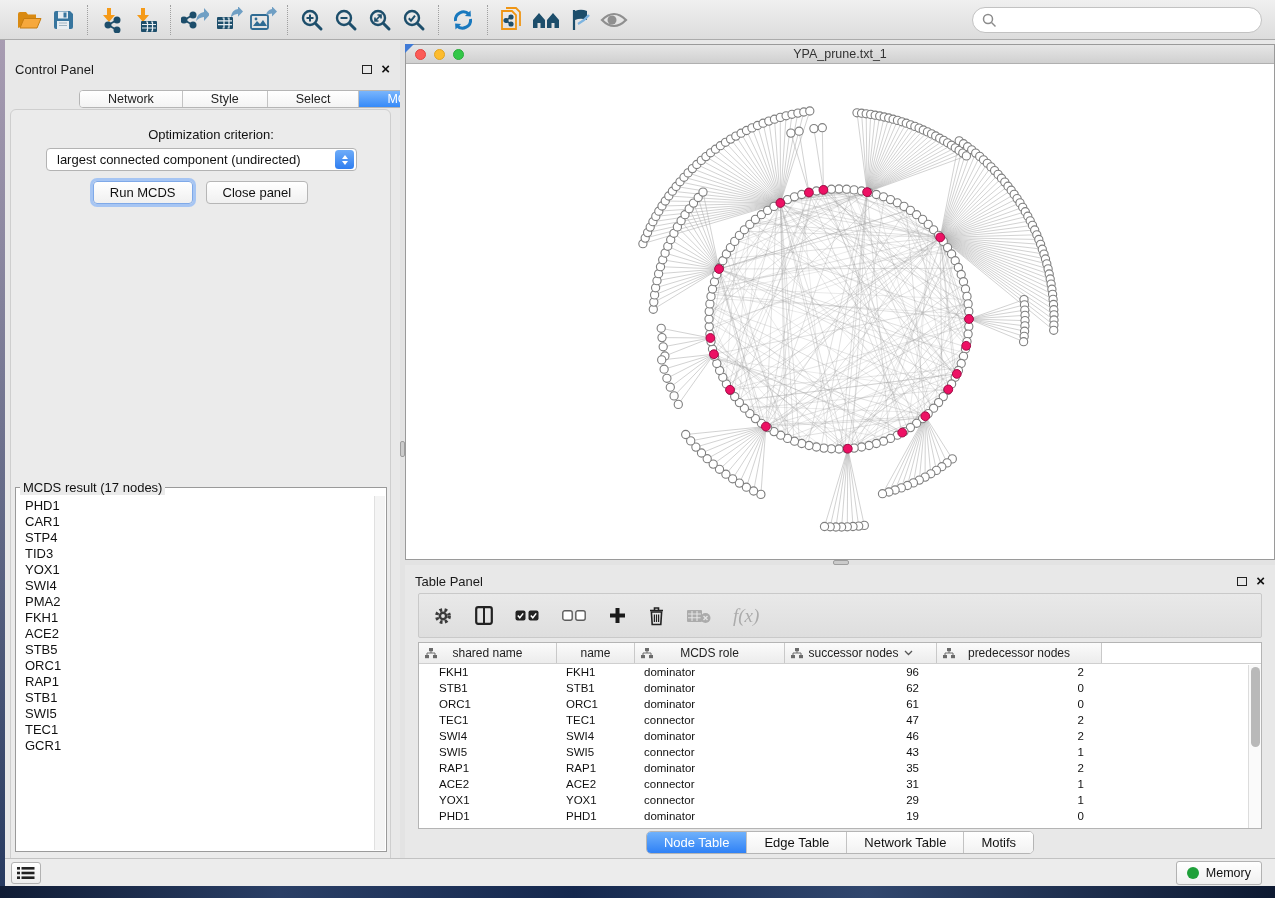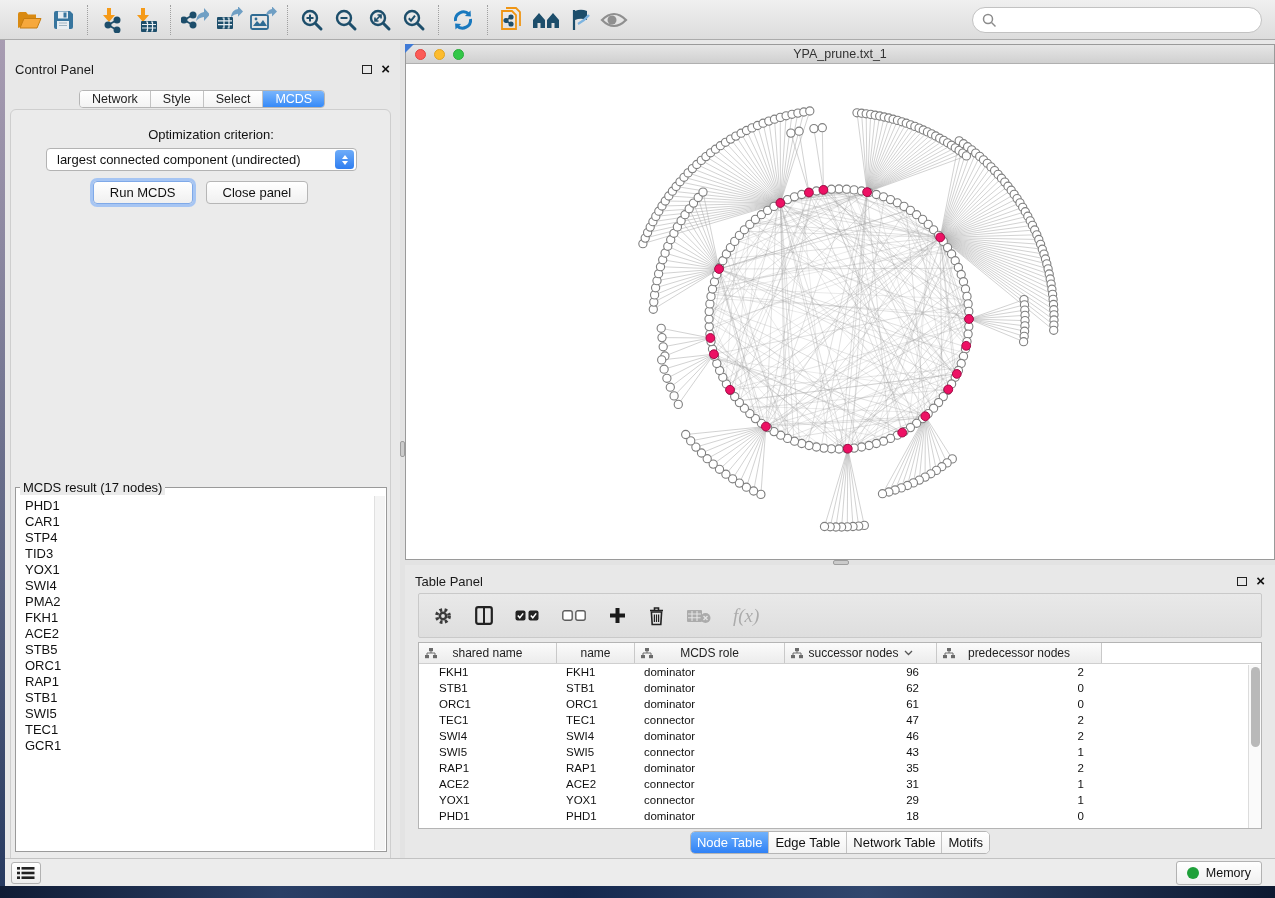--- a/index.html
+++ b/index.html
@@ -28,21 +28,21 @@
   
   .cpanel { position:absolute; left:5px; top:40px; width:395px; height:818px; background:#e8e8e8;margin-top:13px;}
   .panel-head { height:26px; display:flex; align-items:center; padding:0 10px; }
   .panel-title { font-size:13px; color:#1a1a1a; flex:1; padding-top:6px;}
   .win-icons { display:flex; gap:9px; align-items:center; padding-top:6px;}
   .float-ic { width:10px; height:9px; border:1.5px solid #222; }
   .close-ic { font-size:15px; font-weight:900; color:#111; line-height:10px; }
 
   .seg-tabs { position:absolute; left:74px; top:37px; height:18px; display:flex;
     border:1px solid #b5b5b5; border-radius:4px; background:#fff; overflow:hidden;}
-  .seg { padding:0 12px; font-size:12.5px; color:#222; display:flex; align-items:center;
+  .seg { padding:0 28px; font-size:12.5px; color:#222; display:flex; align-items:center;
     border-right:1px solid #c3c3c3; background:linear-gradient(180deg,#fff,#f3f3f3); white-space:nowrap;}
   .seg:last-child { border-right:none; }
   .seg.sel { background:linear-gradient(180deg,#79b5fc,#368af8); color:#fff; }
 
   .cp-box { position:absolute; left:5px; top:56px; width:381px; height:756px;
     background:#ebebeb; border:1px solid #cecece; border-radius:6px;padding-left:21px; }
   .opt-label { text-align:center; margin-top:17px; font-size:13px; color:#111; }
   .combo { position:absolute; left:35px; top:38px; width:311px; height:23px; background:#fff;
     border:1px solid #b3b3b3; border-radius:4px; display:flex; align-items:center; }
   .combo-text { flex:1; font-size:13px; color:#111; padding-left:10px; white-space:nowrap; overflow:hidden;}
@@ -104,21 +104,21 @@
   .th.fill { border-right:none; background:#fff; flex:1; }
   .th .hier { position:absolute; left:6px; top:5px;}
   .tr { display:flex; height:16px; align-items:center; }
   .td { font-size:11.5px; color:#111; flex:0 0 auto; white-space:nowrap; overflow:hidden;}
   .td.l { text-align:left; } .td.r { text-align:right; }
   .tbl-sb { position:absolute; top:22px; right:0; bottom:0; width:13px; background:#fafafa;
     border-left:1px solid #dcdcdc;}
   .tbl-thumb { position:absolute; left:2px; top:2px; width:9px; height:80px; background:#b9b9b9; border-radius:5px;}
   .tp-tabs { position:absolute; left:0; right:0; top:266px; display:flex; justify-content:center;}
   .tp-tabgrp { display:flex; border:1px solid #b5b5b5; border-radius:5px; overflow:hidden; background:#fff; height:23px;}
-  .ttab { padding:0 6px; display:flex; align-items:center; font-size:13px; color:#111;
+  .ttab { padding:0 17px; display:flex; align-items:center; font-size:13px; color:#111;
     border-right:1px solid #c3c3c3; background:linear-gradient(180deg,#fff,#f2f2f2); white-space:nowrap;}
   .ttab:last-child{border-right:none;}
   .ttab.sel { background:linear-gradient(180deg,#6fb1fb,#2f81f6); color:#fff; }
 
   
   .statusbar { position:absolute; left:0; top:858px; width:1275px; height:28px; background:#ececec;
     border-top:1px solid #c2c2c2; z-index:45;}
   .sb-left { position:absolute; left:11px; top:3px; width:30px; height:22px;
     background:linear-gradient(180deg,#fff,#ededed); border:1px solid #b2b2b2; border-radius:3px;
     display:flex; align-items:center; justify-content:center;}
@@ -1250,21 +1250,21 @@
           <div class="td l" style="width: 138px; padding: 0px 0px 0px 20px;">YOX1</div>
           <div class="td l" style="width: 78px; padding: 0px 0px 0px 9px;">YOX1</div>
           <div class="td l" style="width: 150px; padding: 0px 0px 0px 9px;">connector</div>
           <div class="td r" style="width: 152px; padding: 0px 18px 0px 0px;">29</div>
           <div class="td r" style="width: 165px; padding: 0px 18px 0px 0px;">1</div>
         </div>
         <div class="tr">
           <div class="td l" style="width: 138px; padding: 0px 0px 0px 20px;">PHD1</div>
           <div class="td l" style="width: 78px; padding: 0px 0px 0px 9px;">PHD1</div>
           <div class="td l" style="width: 150px; padding: 0px 0px 0px 9px;">dominator</div>
-          <div class="td r" style="width: 152px; padding: 0px 18px 0px 0px;">18</div>
+          <div class="td r" style="width: 152px; padding: 0px 18px 0px 0px;">19</div>
           <div class="td r" style="width: 165px; padding: 0px 18px 0px 0px;">0</div>
         </div>
       </div>
     <div class="tbl-sb">
         <div class="tbl-thumb"></div>
       </div>
   </div>
 
   <div class="tp-tabs">
     <div class="tp-tabgrp">

